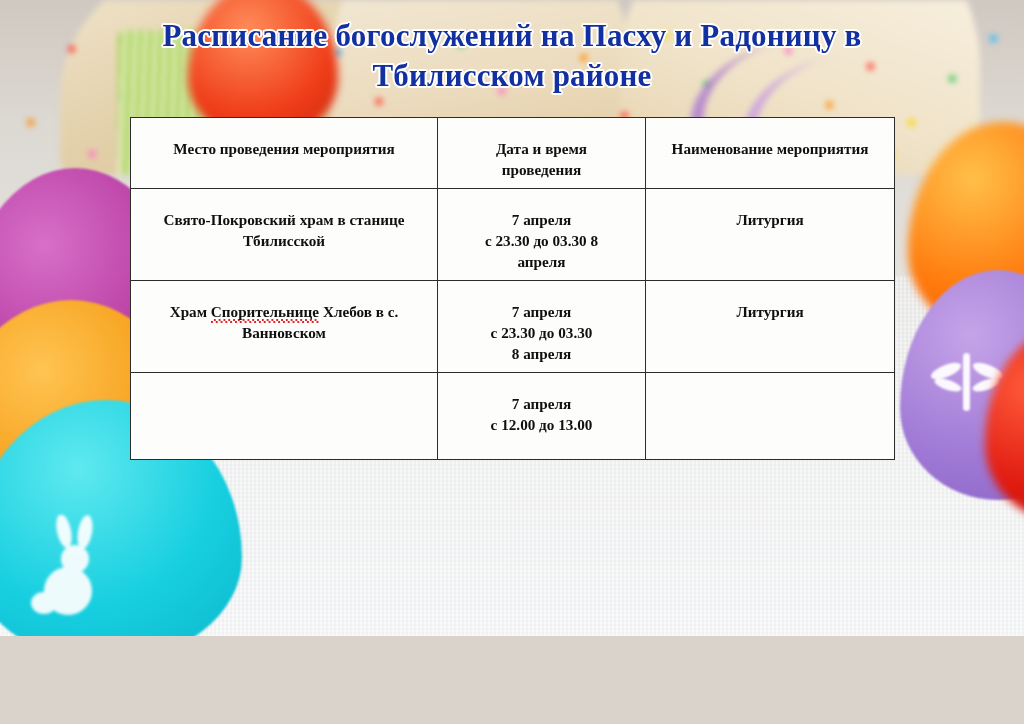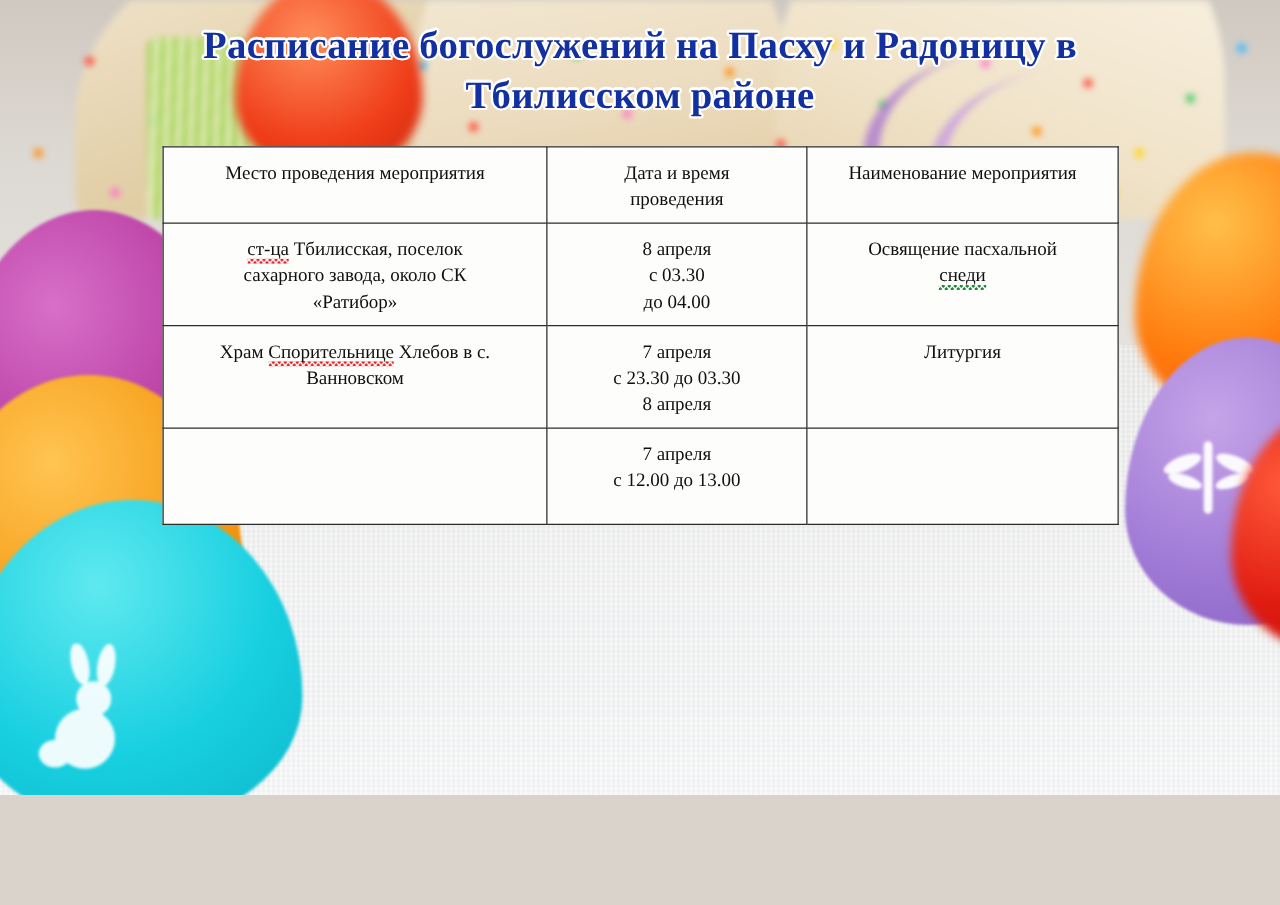--- a/index.html
+++ b/index.html
@@ -204,22 +204,22 @@
     table-layout: fixed;
   }
   table.schedule td,
   table.schedule th {
     border: 1px solid #2c2c2c;
     text-align: center;
     vertical-align: top;
     color: #101010;
     font-size: 15.2px;
     line-height: 21px;
-    padding: 10px 6px 8px 6px;
-    font-weight: normal;
+    padding: 20px 6px 8px 6px;
+    font-weight: bold;
     font-family: "Liberation Serif", "DejaVu Serif", serif;
     white-space: pre-line;
   }
   col.c-place { width: 307px; }
   col.c-date  { width: 208px; }
   col.c-event { width: 249px; }
 
   tr.r-head td   { height: 36px; }
   tr.r1 td { height: 60px; }
   tr.r2 td { height: 62px; }
@@ -312,30 +312,29 @@
           <col class="c-event">
       </colgroup>
       <tbody>
         <tr class="r-head">
           <td>Место проведения мероприятия</td>
           <td>Дата и время
 проведения</td>
           <td>Наименование мероприятия</td>
         </tr>
 
-
-        <tr class="r2">
-          <td><span class="sq">ст-ца</span><span> Тбилисская, поселок
-сахарного завода, около СК
-«Ратибор»</span></td>
-          <td>8 апреля
-с 03.30
-до 04.00</td>
-          <td><span>Освящение пасхальной</span><br><span class="sq-g">снеди</span></td>
+        <tr class="r1">
+          <td>Свято-Покровский храм в станице
+Тбилисской</td>
+          <td>7 апреля
+с 23.30 до 03.30 8
+апреля</td>
+          <td>Литургия</td>
         </tr>
+
 
 
 
         <tr class="r5">
           <td><span>Храм </span><span class="sq">Спорительнице</span><span> Хлебов в с.
 Ванновском</span></td>
           <td>7 апреля
 с 23.30 до 03.30
 8 апреля</td>
           <td>Литургия</td>

